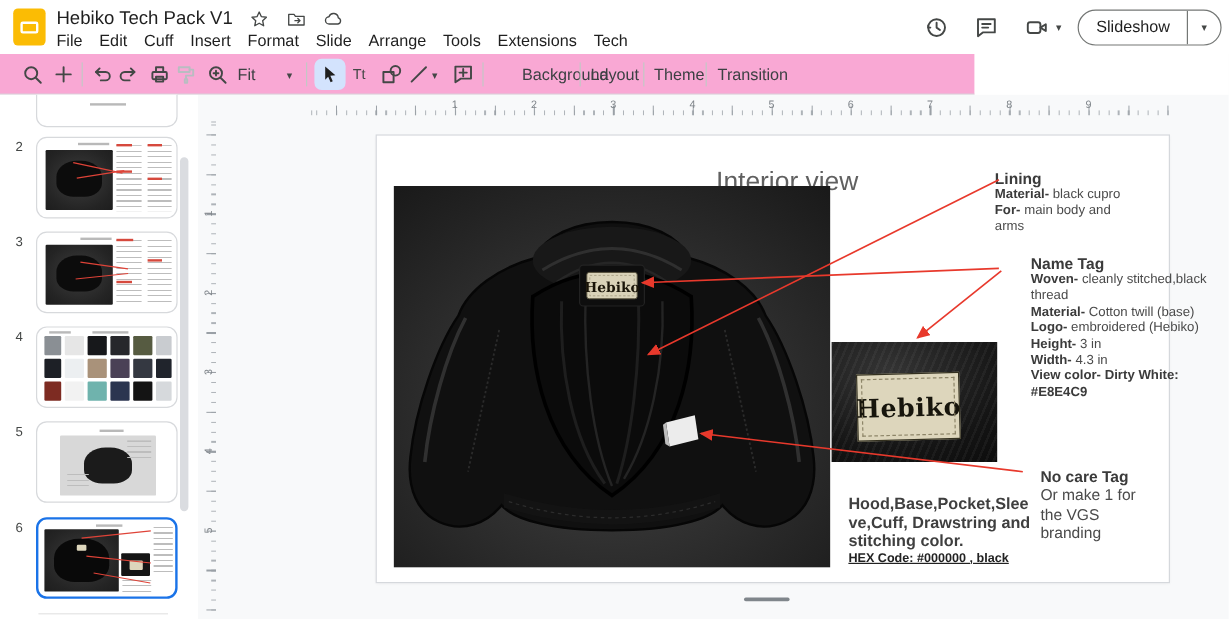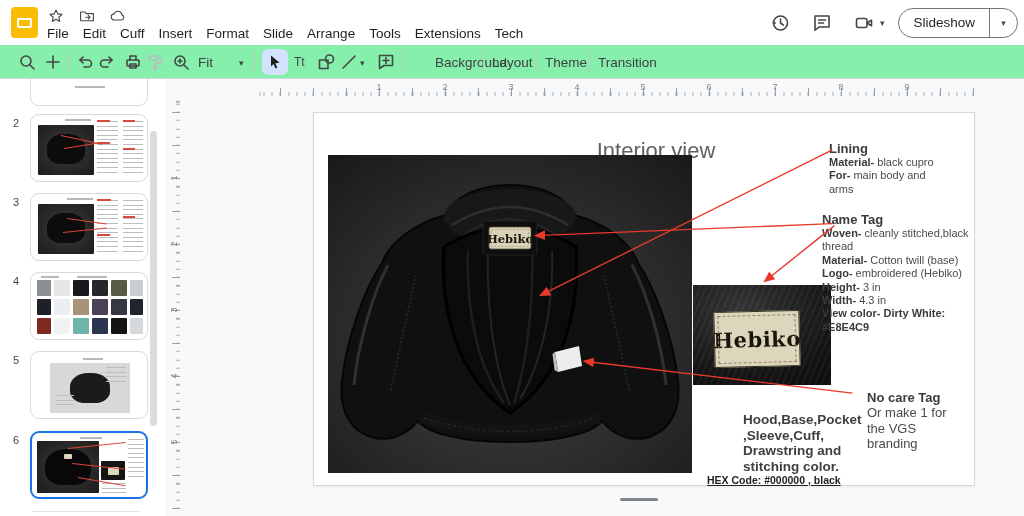--- a/index.html
+++ b/index.html
@@ -21,21 +21,21 @@
   .head-actions{position:absolute;right:0;top:0;height:45px;display:flex;align-items:center;}
   .action-btn{width:26px;height:26px;display:flex;align-items:center;justify-content:center;margin-right:16px;}
   .action-btn svg{width:20px;height:20px;stroke:#444746;fill:none;stroke-width:1.6;stroke-linecap:round;stroke-linejoin:round;}
   .cam-group{display:flex;align-items:center;margin-right:14px;}
   .dd{font-size:9px;color:#444746;margin-left:3px;}
   .slideshow-btn{display:flex;align-items:center;height:30px;border:1px solid #747775;border-radius:16px;margin-right:6px;overflow:hidden;}
   .slideshow-main{padding:0 14px;font-size:13.5px;color:#1f1f1f;height:100%;display:flex;align-items:center;}
   .slideshow-arrow{width:28px;height:100%;display:flex;align-items:center;justify-content:center;border-left:1px solid #747775;}
 
   
-  .toolbar{position:absolute;left:0;top:45px;width:1024px;height:34px;background:#86efac;border-bottom:1px solid #d5d8db;}
+  .toolbar{position:absolute;left:0;top:45px;width:812px;height:34px;background:#f9a8d4;border-bottom:1px solid #d5d8db;}
   .tb-ic{position:absolute;top:4px;width:26px;height:26px;display:flex;align-items:center;justify-content:center;border-radius:6px;}
   .tb-ic svg{width:18px;height:18px;stroke:#444746;fill:none;stroke-width:1.6;stroke-linecap:round;stroke-linejoin:round;}
   .tb-ic.disabled svg{stroke:#b9bdc1;}
   .tb-sep{position:absolute;top:7px;width:1px;height:20px;background:#c4c7c5;}
   .tb-text{position:absolute;top:0;height:34px;display:flex;align-items:center;font-size:13.5px;color:#3c4043;padding:0 6px;}
   .sel-chip{background:#d3e3fd;}
   .sel-chip svg{fill:#1f1f1f;stroke:none;}
 
   
   .workspace{position:absolute;left:0;top:79px;width:1024px;height:437px;background:#fff;}
@@ -89,33 +89,34 @@
   .closeup-label{position:absolute;left:21px;top:26px;width:86px;height:56px;background:#ddd6bc;
      border:1px solid #33301f;transform:rotate(-1.5deg);display:flex;align-items:center;justify-content:center;}
   .closeup-label .stitch{position:absolute;inset:3px;border:1px dashed #8d8568;}
   .closeup-label .word{font-family:"DejaVu Serif",serif;font-weight:bold;font-size:21px;color:#17150c;letter-spacing:.5px;}
   .ann{position:absolute;color:#4a4a4a;}
   .ann .hd{font-size:13px;font-weight:bold;color:#3b3b3b;}
   .ann .ln{font-size:11px;line-height:13.4px;}
   .ann .ln b{color:#3b3b3b;}
   .ann-nocare .bd{font-size:13px;line-height:15.5px;}
   .ann-colorspec{font-weight:bold;color:#3f3f3f;}
-  .ann-colorspec .bd{font-size:13.5px;line-height:15.5px;word-break:break-word;margin-left:36px;}
+  .ann-colorspec .bd{font-size:13.5px;line-height:15.5px;word-break:break-word;}
   .ann-colorspec .hex{font-size:10.5px;line-height:13px;color:#222;text-decoration:underline;}
   .overlay{position:absolute;inset:0;pointer-events:none;z-index:5;}
   .notes-handle{position:absolute;left:455px;top:419px;width:38px;height:3px;background:#80868b;border-radius:2px;}
 </style>
 </head>
 <body>
 
 <div class="header">
   <div class="slides-logo">
       <div class="inner"></div>
     </div>
   <div class="title-row">
+    <span class="doc-title">Hebiko Tech Pack V1</span>
     <span class="doc-icon">
       <svg viewBox="0 0 20 20">
           <path d="M10 2.5l2.3 4.9 5.2.6-3.9 3.6 1 5.2L10 14.2l-4.6 2.6 1-5.2L2.5 8l5.2-.6z"></path>
         </svg>
     </span>
     <span class="doc-icon">
       <svg viewBox="0 0 20 20">
           <path d="M2 5h5.5l1.5 2H18v9H2z"></path>
           <path d="M8.5 11.5h5M11.5 9.2l2.3 2.3-2.3 2.3"></path>
         </svg>
@@ -450,21 +451,21 @@
 
       <div class="ann" style="left:515px;top:28px;width:118px">
         <div class="hd">Lining</div>
         <div>
 
         <div class="ln"><b>Material-</b><span> black cupro</span></div>
             <div class="ln"><b>For-</b><span> main body and arms</span></div>
           </div>
       </div>
 
-      <div class="ann" style="left:508px;top:99px;width:150px">
+      <div class="ann" style="left:545px;top:99px;width:150px">
         <div class="hd">Name Tag</div>
         <div>
 
         <div class="ln"><b>Woven-</b><span> cleanly stitched,black thread</span></div>
             <div class="ln"><b>Material-</b><span> Cotton twill (base)</span></div>
             <div class="ln"><b>Logo-</b><span> embroidered (Hebiko)</span></div>
             <div class="ln"><b>Height-</b><span> 3 in</span></div>
             <div class="ln"><b>Width-</b><span> 4.3 in</span></div>
             <div class="ln"><b>View color- Dirty White: #E8E4C9</b><span></span></div>
           </div>

